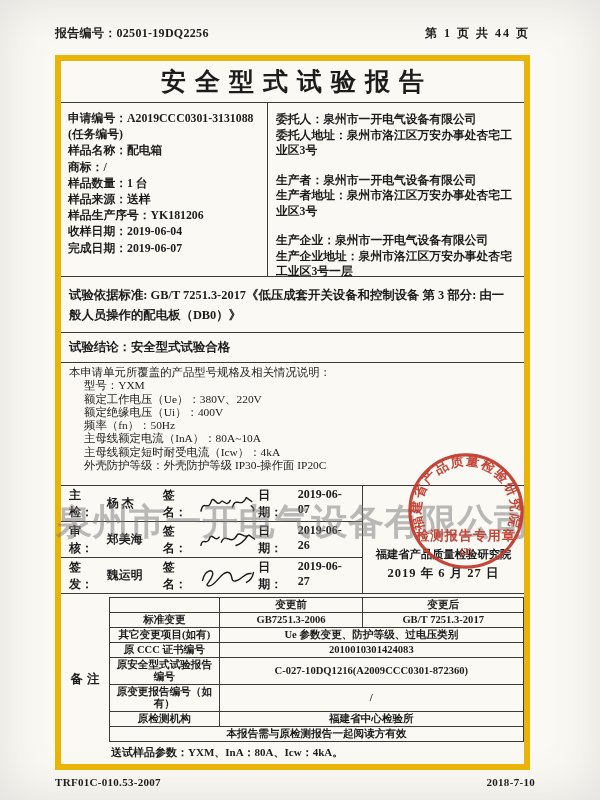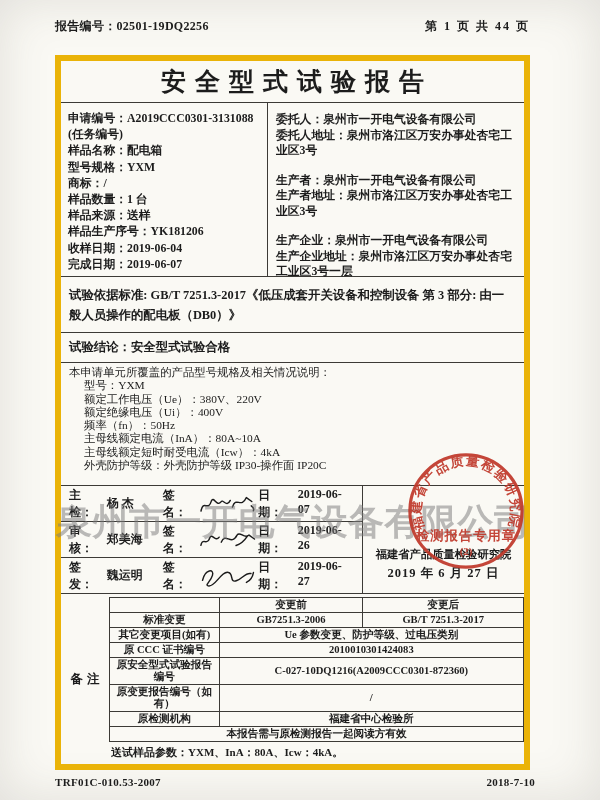--- a/index.html
+++ b/index.html
@@ -6,21 +6,21 @@
   body { width:600px; height:800px; font-family:"Liberation Serif","DejaVu Serif",serif; }
   .page {
     position:relative; width:600px; height:800px; overflow:hidden;
     background:#faf9f4;
     box-shadow: inset 0 0 50px rgba(95,90,78,.16);
     color:#1c1c1c;
   }
 
   
   .topbar {
-    position:absolute; left:55px; top:18px; width:475px;
+    position:absolute; left:55px; top:25px; width:475px;
     display:flex; justify-content:space-between; align-items:flex-end;
   }
   .report-no { font-size:12px; font-weight:700; letter-spacing:.3px; }
   .page-info { font-size:12px; font-weight:700; letter-spacing:2px; }
 
   
   .doc {
     position:absolute; left:55px; top:55px; width:475px;
     border:6px solid #eab308; background:transparent;
   }
@@ -109,21 +109,20 @@
 
     <div class="row title-row">
       <h1>安全型式试验报告</h1>
     </div>
 
     <div class="row info-row">
       <div class="info-left">
         <div>申请编号：A2019CCC0301-3131088</div>
         <div>(任务编号)</div>
         <div>样品名称：配电箱</div>
-        <div>型号规格：YXM</div>
         <div>商标：/</div>
         <div>样品数量：1 台</div>
         <div>样品来源：送样</div>
         <div>样品生产序号：YK181206</div>
         <div>收样日期：2019-06-04</div>
         <div>完成日期：2019-06-07</div>
       </div>
       <div class="info-right">
         <div class="blk">委托人：泉州市一开电气设备有限公司
 委托人地址：泉州市洛江区万安办事处杏宅工业区3号</div>

